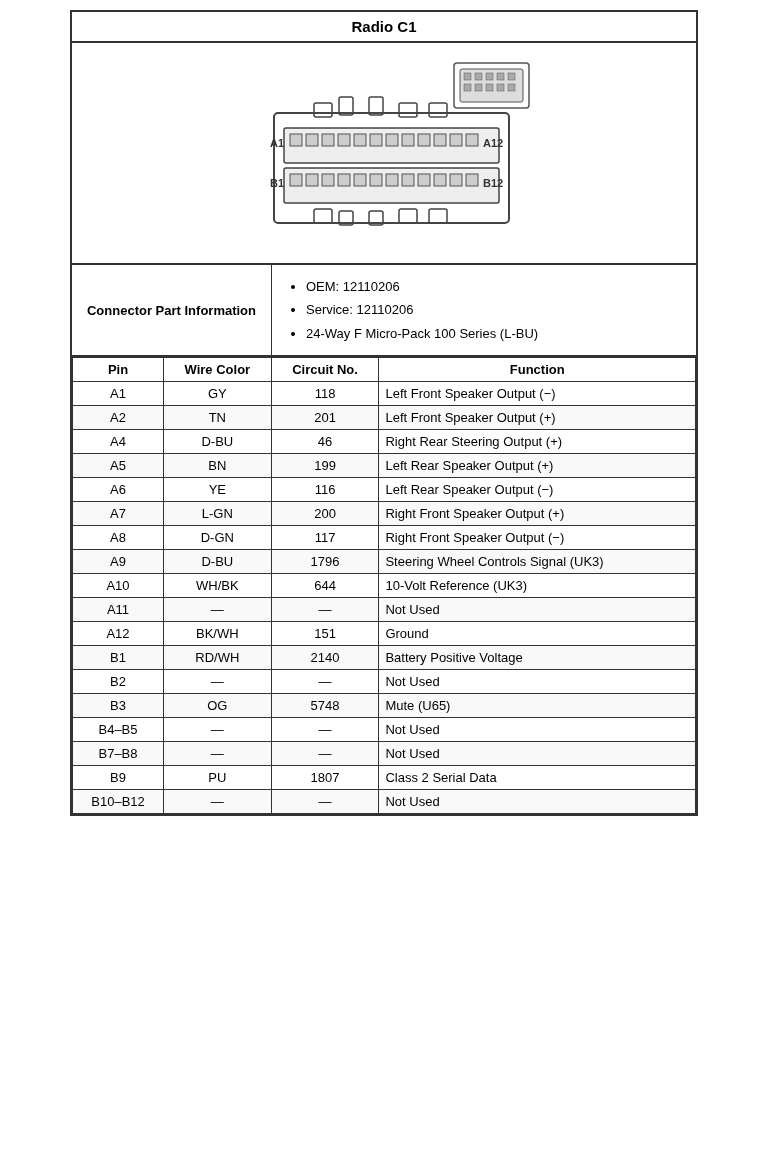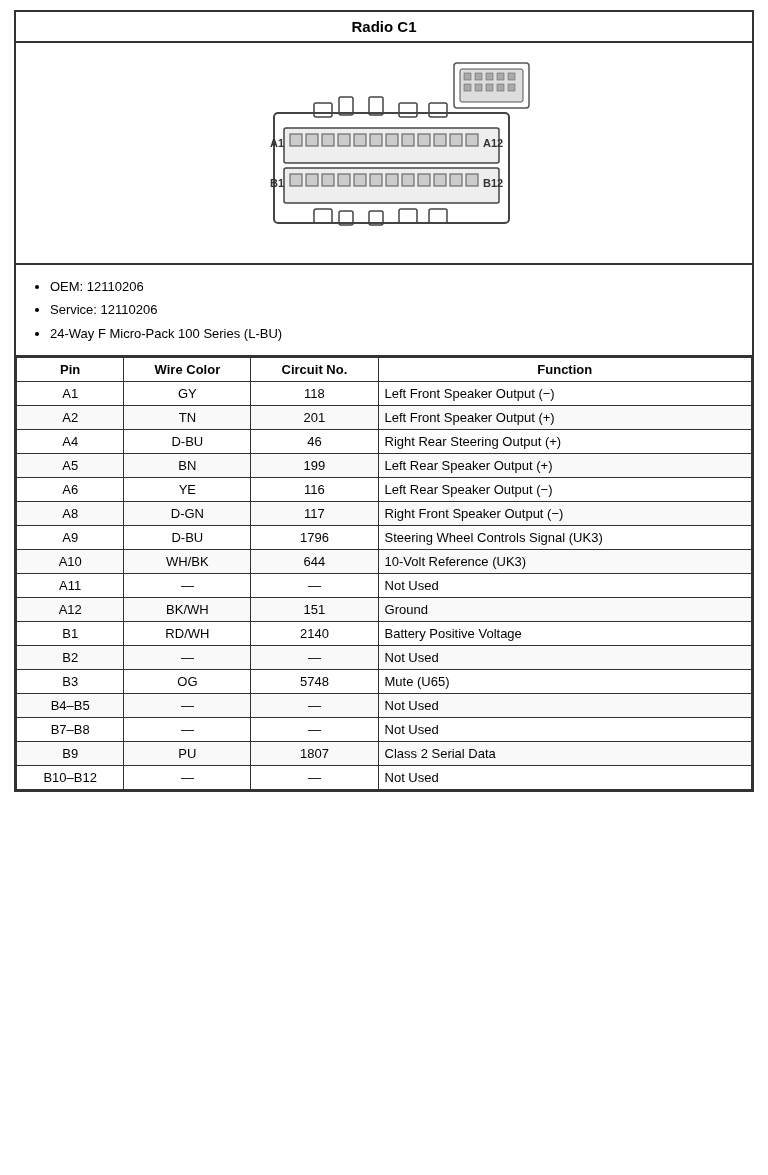--- a/index.html
+++ b/index.html
@@ -10,21 +10,21 @@
     body {
       font-family: Arial, sans-serif;
       font-size: 13px;
       background: #fff;
       display: flex;
       justify-content: center;
       align-items: flex-start;
       padding: 10px;
     }
     .page-wrapper {
-      width: 740px;
+      width: 628px;
       border: 2px solid #333;
     }
     .title-bar {
       text-align: center;
       font-weight: bold;
       font-size: 15px;
       padding: 6px;
       border-bottom: 2px solid #333;
       background: #fff;
     }
@@ -163,20 +163,21 @@
 
       <rect x="90" y="156" width="18" height="14" rx="2" fill="none" stroke="#444" stroke-width="1.5"></rect>
       <rect x="115" y="158" width="14" height="14" rx="2" fill="none" stroke="#444" stroke-width="1.5"></rect>
       <rect x="145" y="158" width="14" height="14" rx="2" fill="none" stroke="#444" stroke-width="1.5"></rect>
       <rect x="175" y="156" width="18" height="14" rx="2" fill="none" stroke="#444" stroke-width="1.5"></rect>
       <rect x="205" y="156" width="18" height="14" rx="2" fill="none" stroke="#444" stroke-width="1.5"></rect>
     </svg>
   </div>
 
   <div class="info-section">
+    <div class="info-label">Connector Part Information</div>
     <div class="info-content">
       <ul>
         <li>OEM: 12110206</li>
         <li>Service: 12110206</li>
         <li>24-Way F Micro-Pack 100 Series (L-BU)</li>
       </ul>
     </div>
   </div>
 
   <div>
@@ -214,20 +215,26 @@
             <td>199</td>
             <td>Left Rear Speaker Output (+)</td>
           </tr>
           <tr>
             <td>A6</td>
             <td>YE</td>
             <td>116</td>
             <td>Left Rear Speaker Output (−)</td>
           </tr>
           <tr>
+            <td>A7</td>
+            <td>L-GN</td>
+            <td>200</td>
+            <td>Right Front Speaker Output (+)</td>
+          </tr>
+          <tr>
             <td>A8</td>
             <td>D-GN</td>
             <td>117</td>
             <td>Right Front Speaker Output (−)</td>
           </tr>
           <tr>
             <td>A9</td>
             <td>D-BU</td>
             <td>1796</td>
             <td>Steering Wheel Controls Signal (UK3)</td>

